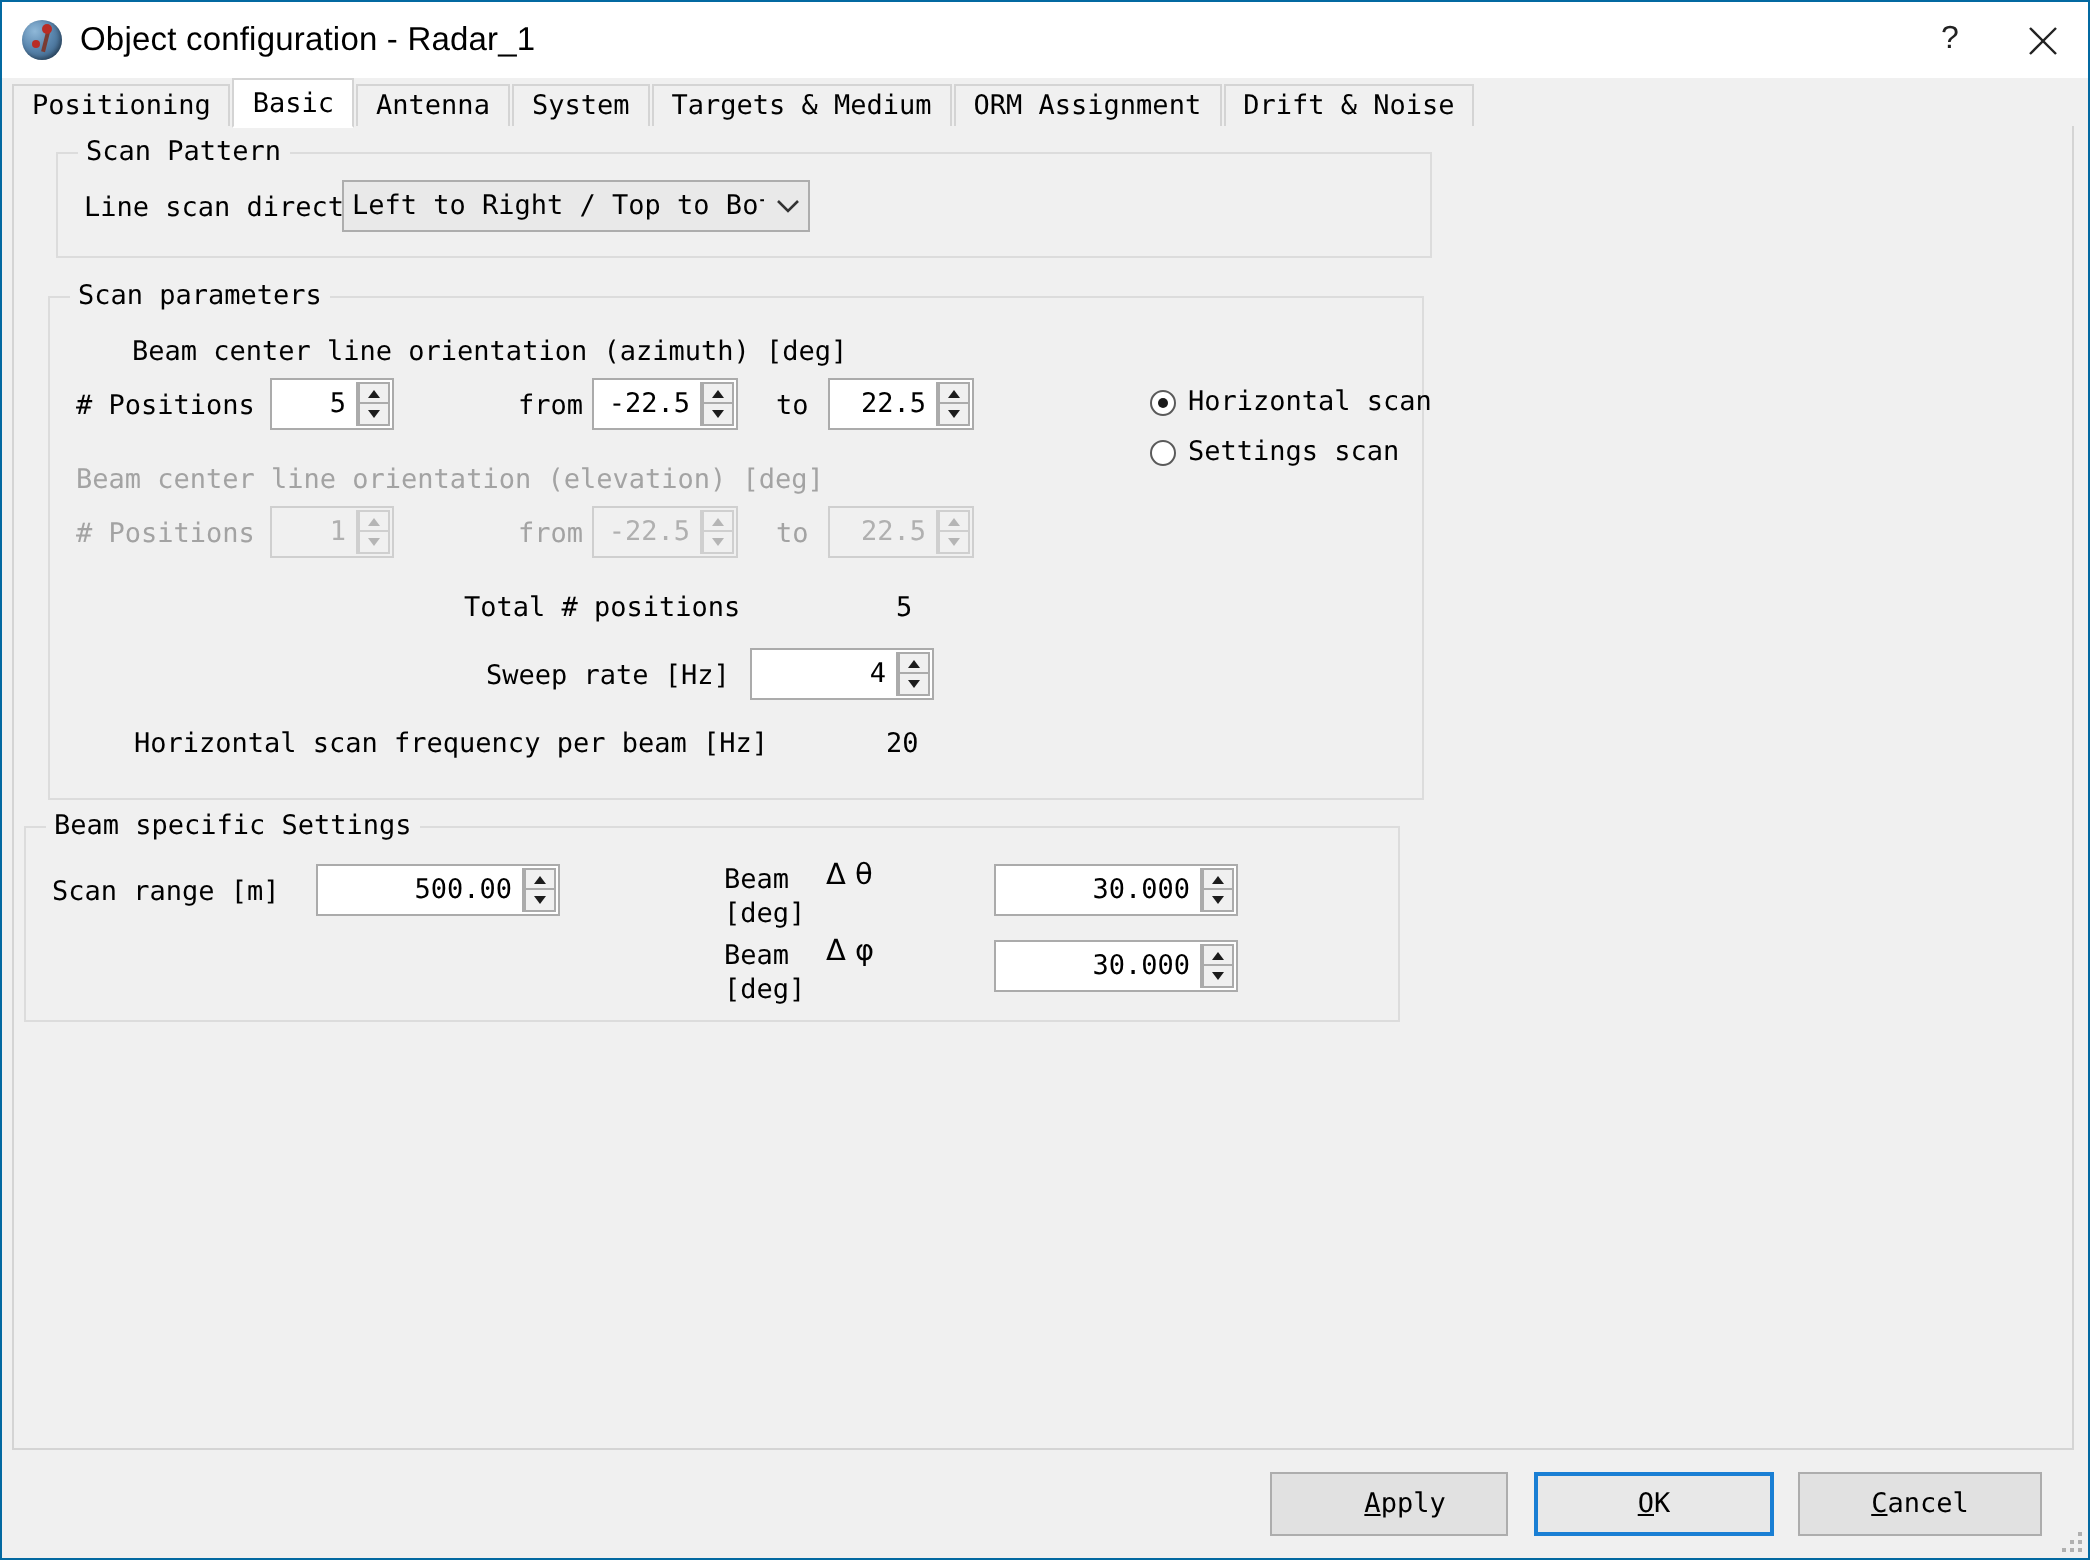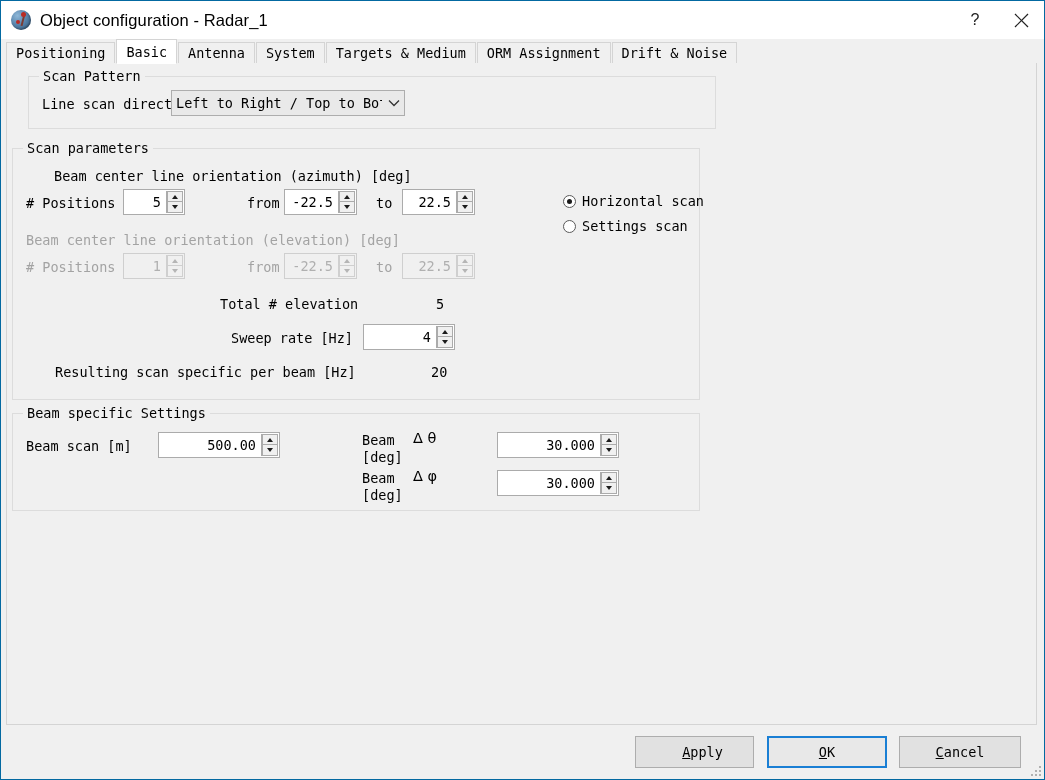--- a/index.html
+++ b/index.html
@@ -362,21 +362,21 @@
       <span class="glabel">Scan Pattern</span>
       <span class="lbl" style="left:13px; top:20px;">Line scan directi</span>
       <div class="combo" style="left:142px; top:13px; width:234px;">
         <span class="ctext">Left to Right / Top to Botto</span>
         <svg class="carrow" width="12" height="8" viewBox="0 0 12 8">
           <polyline points="1,1.5 6,6.5 11,1.5" fill="none" stroke="#333" stroke-width="1.3"></polyline>
         </svg>
       </div>
     </div>
 
-    <div class="group" style="left:5px; top:85px; width:688px; height:252px;">
+    <div class="group" style="left:17px; top:85px; width:688px; height:252px;">
       <span class="glabel">Scan parameters</span>
 
       <span class="lbl" style="left:13px; top:20px;margin-left:28px;">Beam center line orientation (azimuth) [deg]</span>
 
       <span class="lbl" style="left:13px; top:47px;"># Positions</span>
       <div class="spin" style="left:110px; top:40px; width:62px;">
         <span class="sval">5</span>
         <span class="sbtns">
           <span class="sb up">
               <i></i>
@@ -456,44 +456,44 @@
 
       <div class="radio on" style="left:550px; top:44px;align-items:center;">
         <span class="rdot"></span>
         <span>Horizontal scan</span>
       </div>
       <div class="radio" style="left:550px; top:69px;">
         <span class="rdot"></span>
         <span>Settings scan</span>
       </div>
 
-      <span class="lbl" style="left:207px; top:148px;">Total # elevation</span>
+      <span class="lbl" style="left:207px; top:148px;">Total # positions</span>
       <span class="lbl" style="left:423px; top:148px;">5</span>
 
       <span class="lbl" style="left:218px; top:182px;">Sweep rate [Hz]</span>
       <div class="spin" style="left:350px; top:175px; width:92px;">
         <span class="sval">4</span>
         <span class="sbtns">
           <span class="sb up">
               <i></i>
             </span>
           <span class="sb dn">
               <i></i>
             </span>
         </span>
       </div>
 
-      <span class="lbl" style="left:42px; top:216px;">Resulting scan specific per beam [Hz]</span>
+      <span class="lbl" style="left:42px; top:216px;">Horizontal scan frequency per beam [Hz]</span>
       <span class="lbl" style="left:418px; top:216px;">20</span>
     </div>
 
     <div class="group" style="left:5px; top:350px; width:688px; height:98px;">
       <span class="glabel">Beam specific Settings</span>
 
-      <span class="lbl" style="left:13px; top:25px;">Beam scan [m]</span>
+      <span class="lbl" style="left:13px; top:25px;">Scan range [m]</span>
       <div class="spin" style="left:145px; top:18px; width:122px;">
         <span class="sval">500.00</span>
         <span class="sbtns">
           <span class="sb up">
               <i></i>
             </span>
           <span class="sb dn">
               <i></i>
             </span>
         </span>

